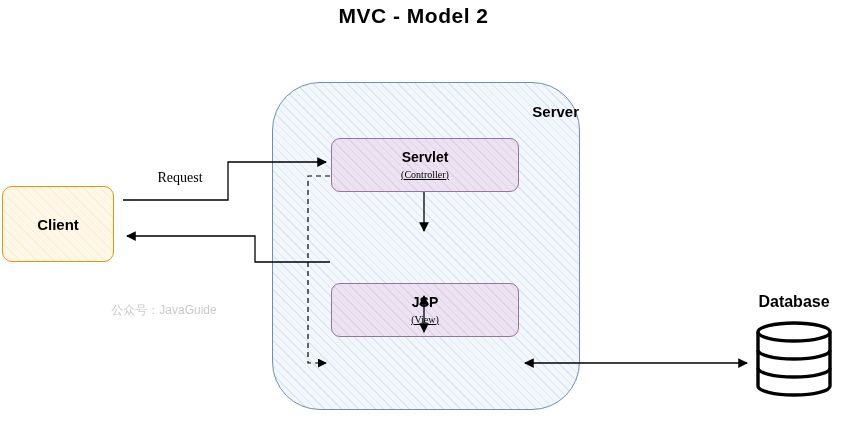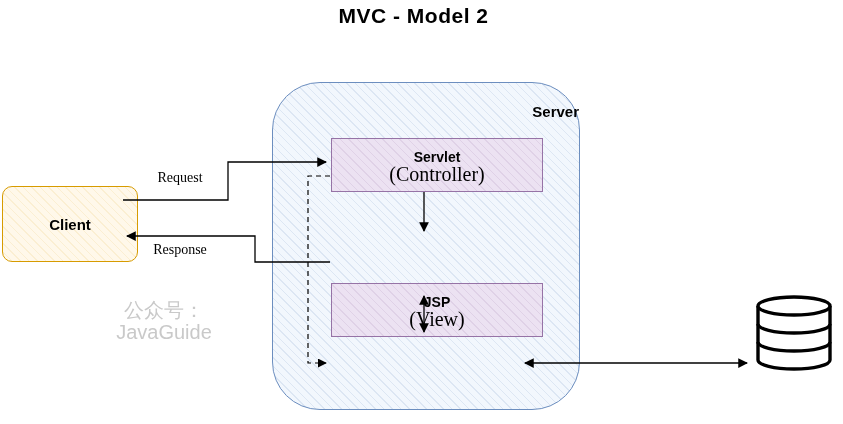--- a/index.html
+++ b/index.html
@@ -20,53 +20,53 @@
       rgba(108,142,191,0.16) 0px, rgba(108,142,191,0.16) 1px,
       transparent 1px, transparent 6px);
     box-sizing:border-box;
   }
   .server-label{
     position:absolute;left:0;right:0;top:20px;text-align:right;
     font-size:15px;font-weight:bold;
   }
   
   .node{
-    position:absolute;left:58px;width:212px;box-sizing:border-box;
-    border:1.4px solid var(--box-border);border-radius:0;
+    position:absolute;left:58px;width:188px;box-sizing:border-box;
+    border:1.4px solid var(--box-border);border-radius:9px;
     background-color:var(--box-fill);
     background-image:repeating-linear-gradient(45deg,
       rgba(150,115,166,0.15) 0px, rgba(150,115,166,0.15) 1px,
       transparent 1px, transparent 6px);
     display:flex;flex-direction:column;align-items:center;justify-content:center;
     text-align:center;
   }
   .node-servlet{top:55px;height:54px;}
   .node-jsp{top:154px;height:54px;margin-top:46px;}
   .node-javabean{top:256px;height:50px;}
   .node-title{font-size:14px;font-weight:bold;line-height:18px;}
-  .node-sub{font-family:"Liberation Serif",serif;font-size:20px;line-height:17px;}
+  .node-sub{font-family:"Liberation Serif",serif;font-size:10px;line-height:17px;text-decoration:underline;}
   
   .client{
-    position:absolute;left:2px;top:186px;width:136px;height:76px;box-sizing:border-box;
+    position:absolute;left:2px;top:186px;width:112px;height:76px;box-sizing:border-box;
     border:1.6px solid var(--client-border);border-radius:10px;
     background-color:var(--client-fill);
     background-image:repeating-linear-gradient(45deg,
       rgba(215,155,0,0.10) 0px, rgba(215,155,0,0.10) 1px,
       transparent 1px, transparent 6px);
     display:flex;align-items:center;justify-content:center;
   }
   .client-label{font-size:15px;font-weight:bold;}
   
   .flow-label{position:absolute;font-size:14px;text-align:center;font-family:Liberation Serif, serif;}
   .label-request{left:140px;top:170px;width:80px;}
   .label-response{left:134px;top:242px;width:92px;}
   
   .watermark{
     position:absolute;left:82px;top:299px;width:164px;text-align:center;
-    color:var(--watermark);font-size:20px;line-height:22px;
+    color:var(--watermark);font-size:12px;line-height:22px;
   }
   
   .database{position:absolute;left:751px;top:293px;width:86px;text-align:center;}
   .db-label{font-size:16px;font-weight:bold;margin-bottom:8px;}
   .db-icon{display:block;margin:0 auto;}
   
   .arrows{position:absolute;left:0;top:0;width:843px;height:424px;pointer-events:none;}
 </style>
 </head>
 <body>
@@ -88,27 +88,27 @@
       <div class="node-sub">(View)</div>
     </div>
 
   </div>
 
   <div class="client">
     <span class="client-label">Client</span>
   </div>
 
   <div class="flow-label label-request">Request</div>
-  <div class="flow-label label-response">Response</div>
 
   <div class="watermark">
     <div>公众号：JavaGuide</div>
   </div>
 
   <div class="database">
+    <div class="db-label">Database</div>
     <svg class="db-icon" width="82" height="82" viewBox="0 0 82 82">
       <g stroke="#000" stroke-width="3.4" fill="#ffffff">
         <path d="M5,13 L5,67 A36,9 0 0 0 77,67 L77,13"></path>
         <path d="M5,31 A36,9 0 0 0 77,31" fill="none"></path>
         <path d="M5,49 A36,9 0 0 0 77,49" fill="none"></path>
         <ellipse cx="41" cy="13" rx="36" ry="9"></ellipse>
       </g>
     </svg>
   </div>
 

